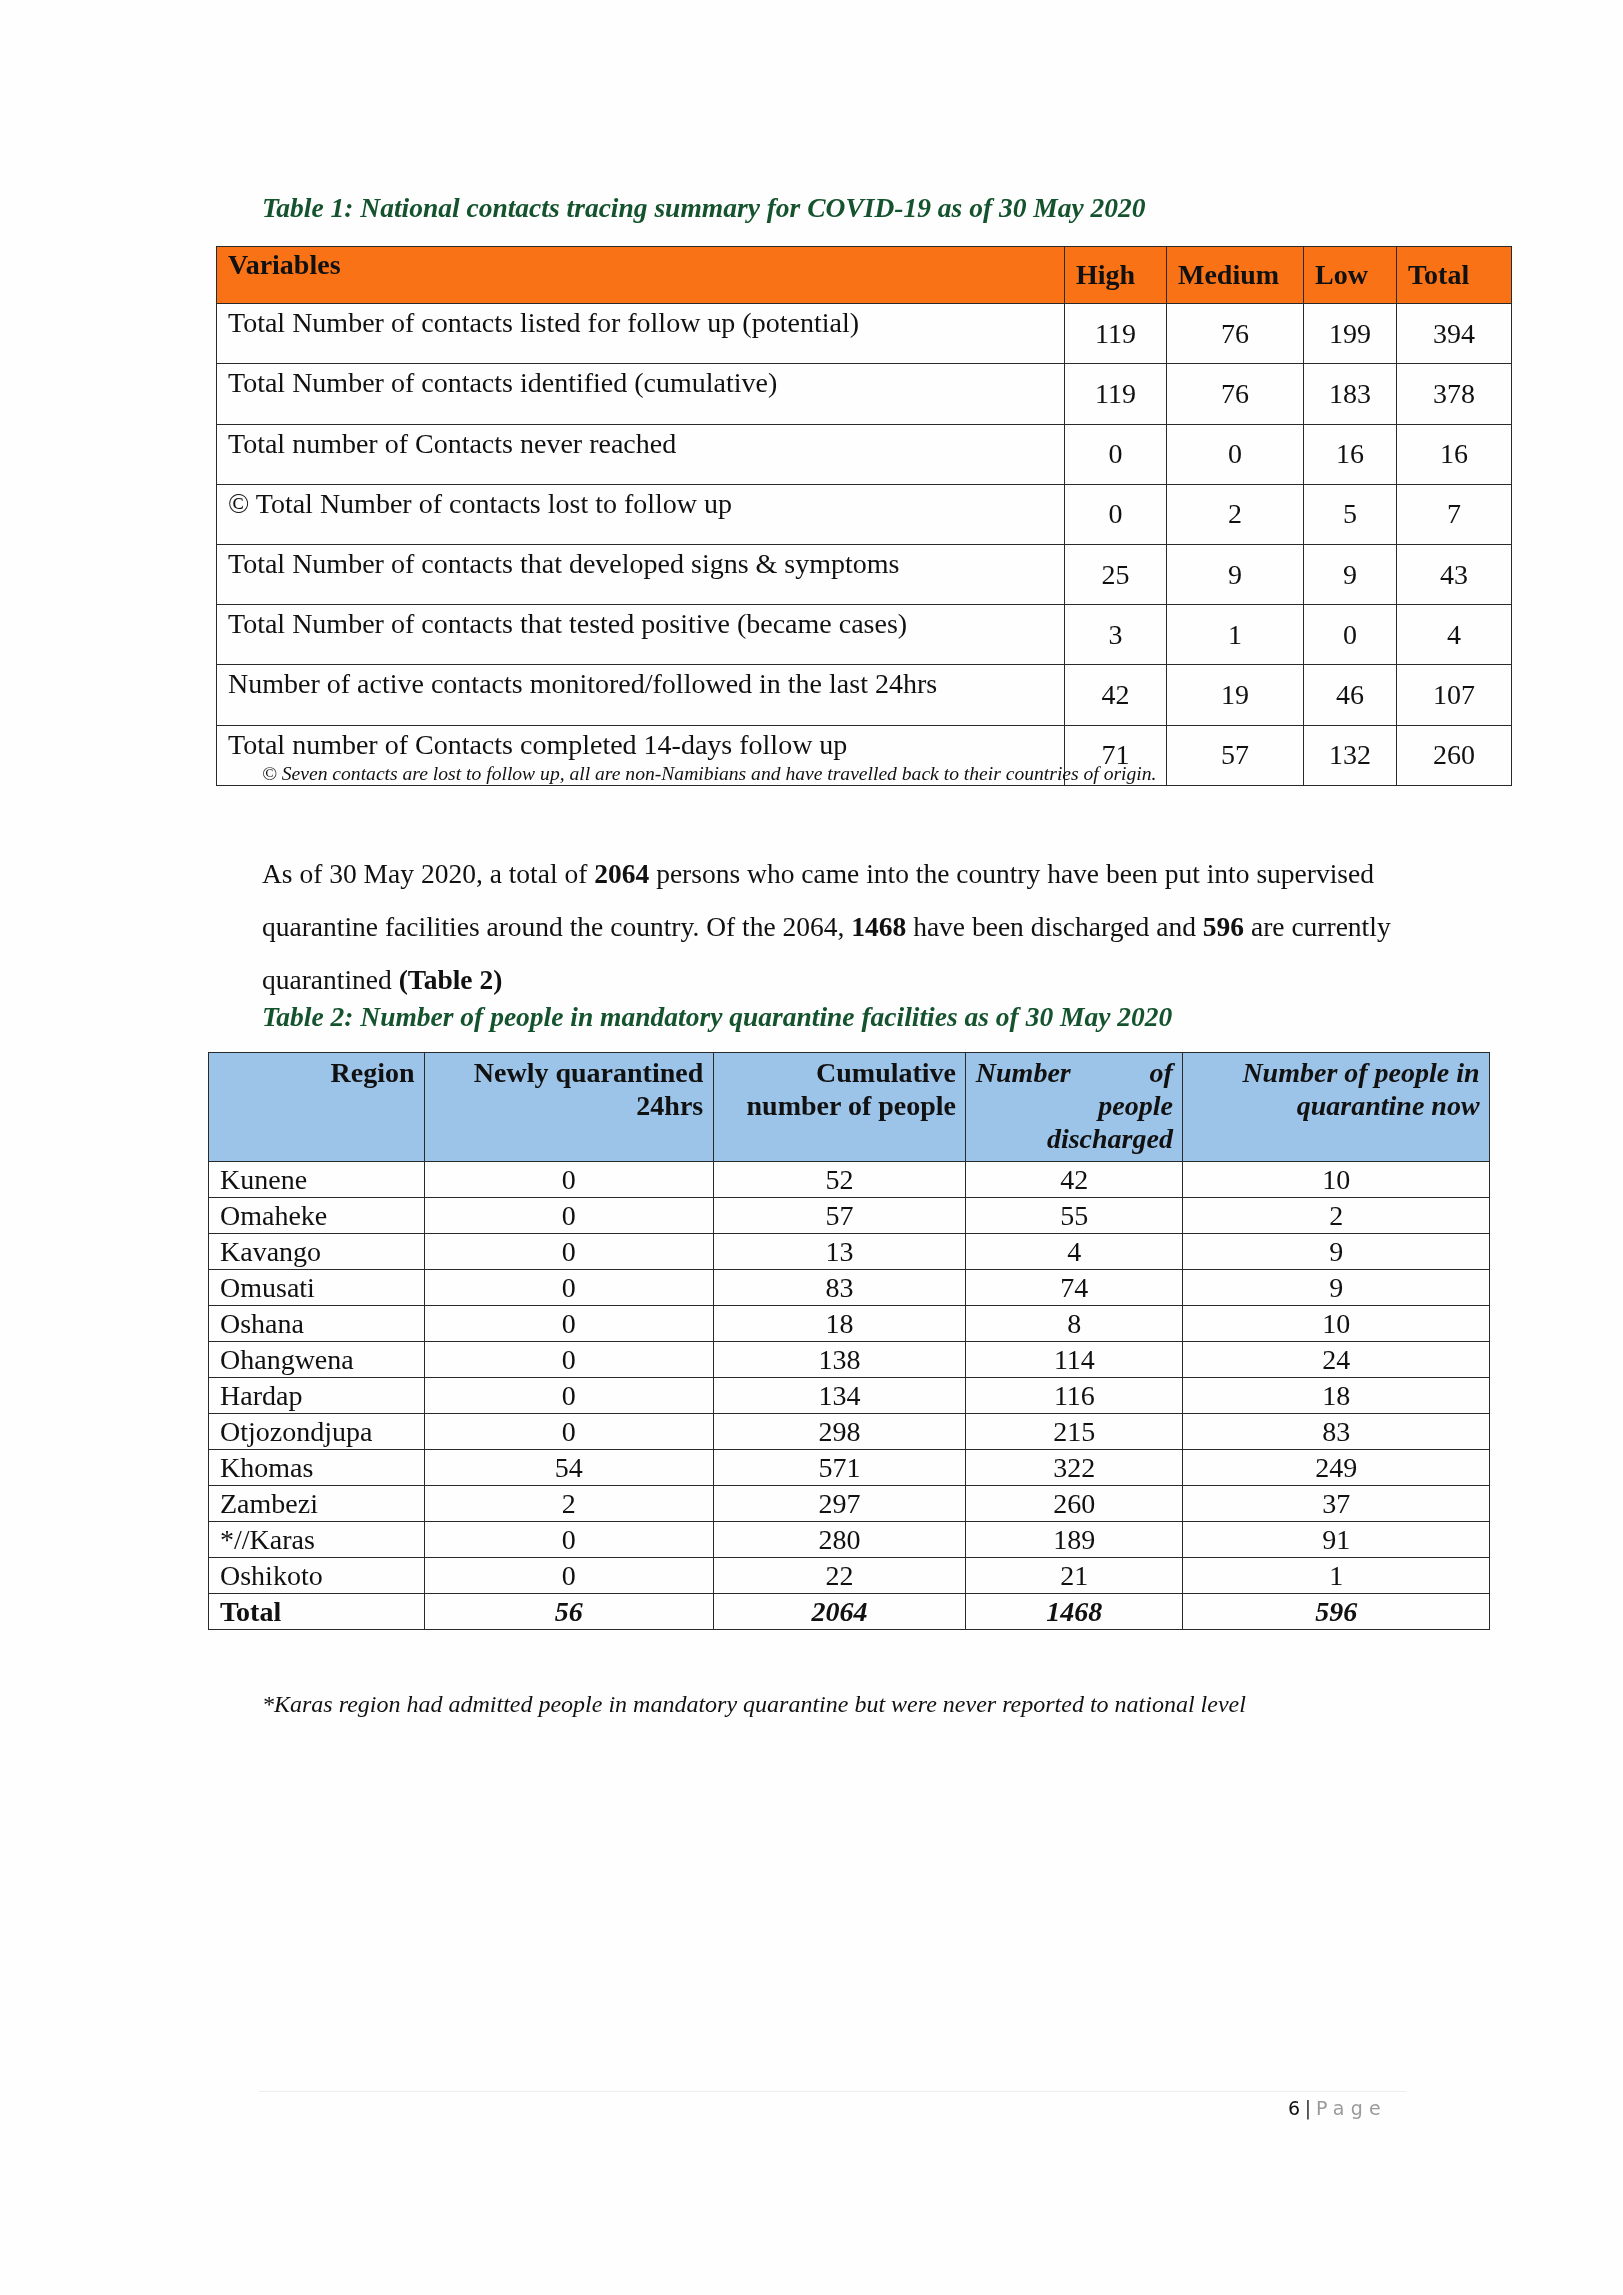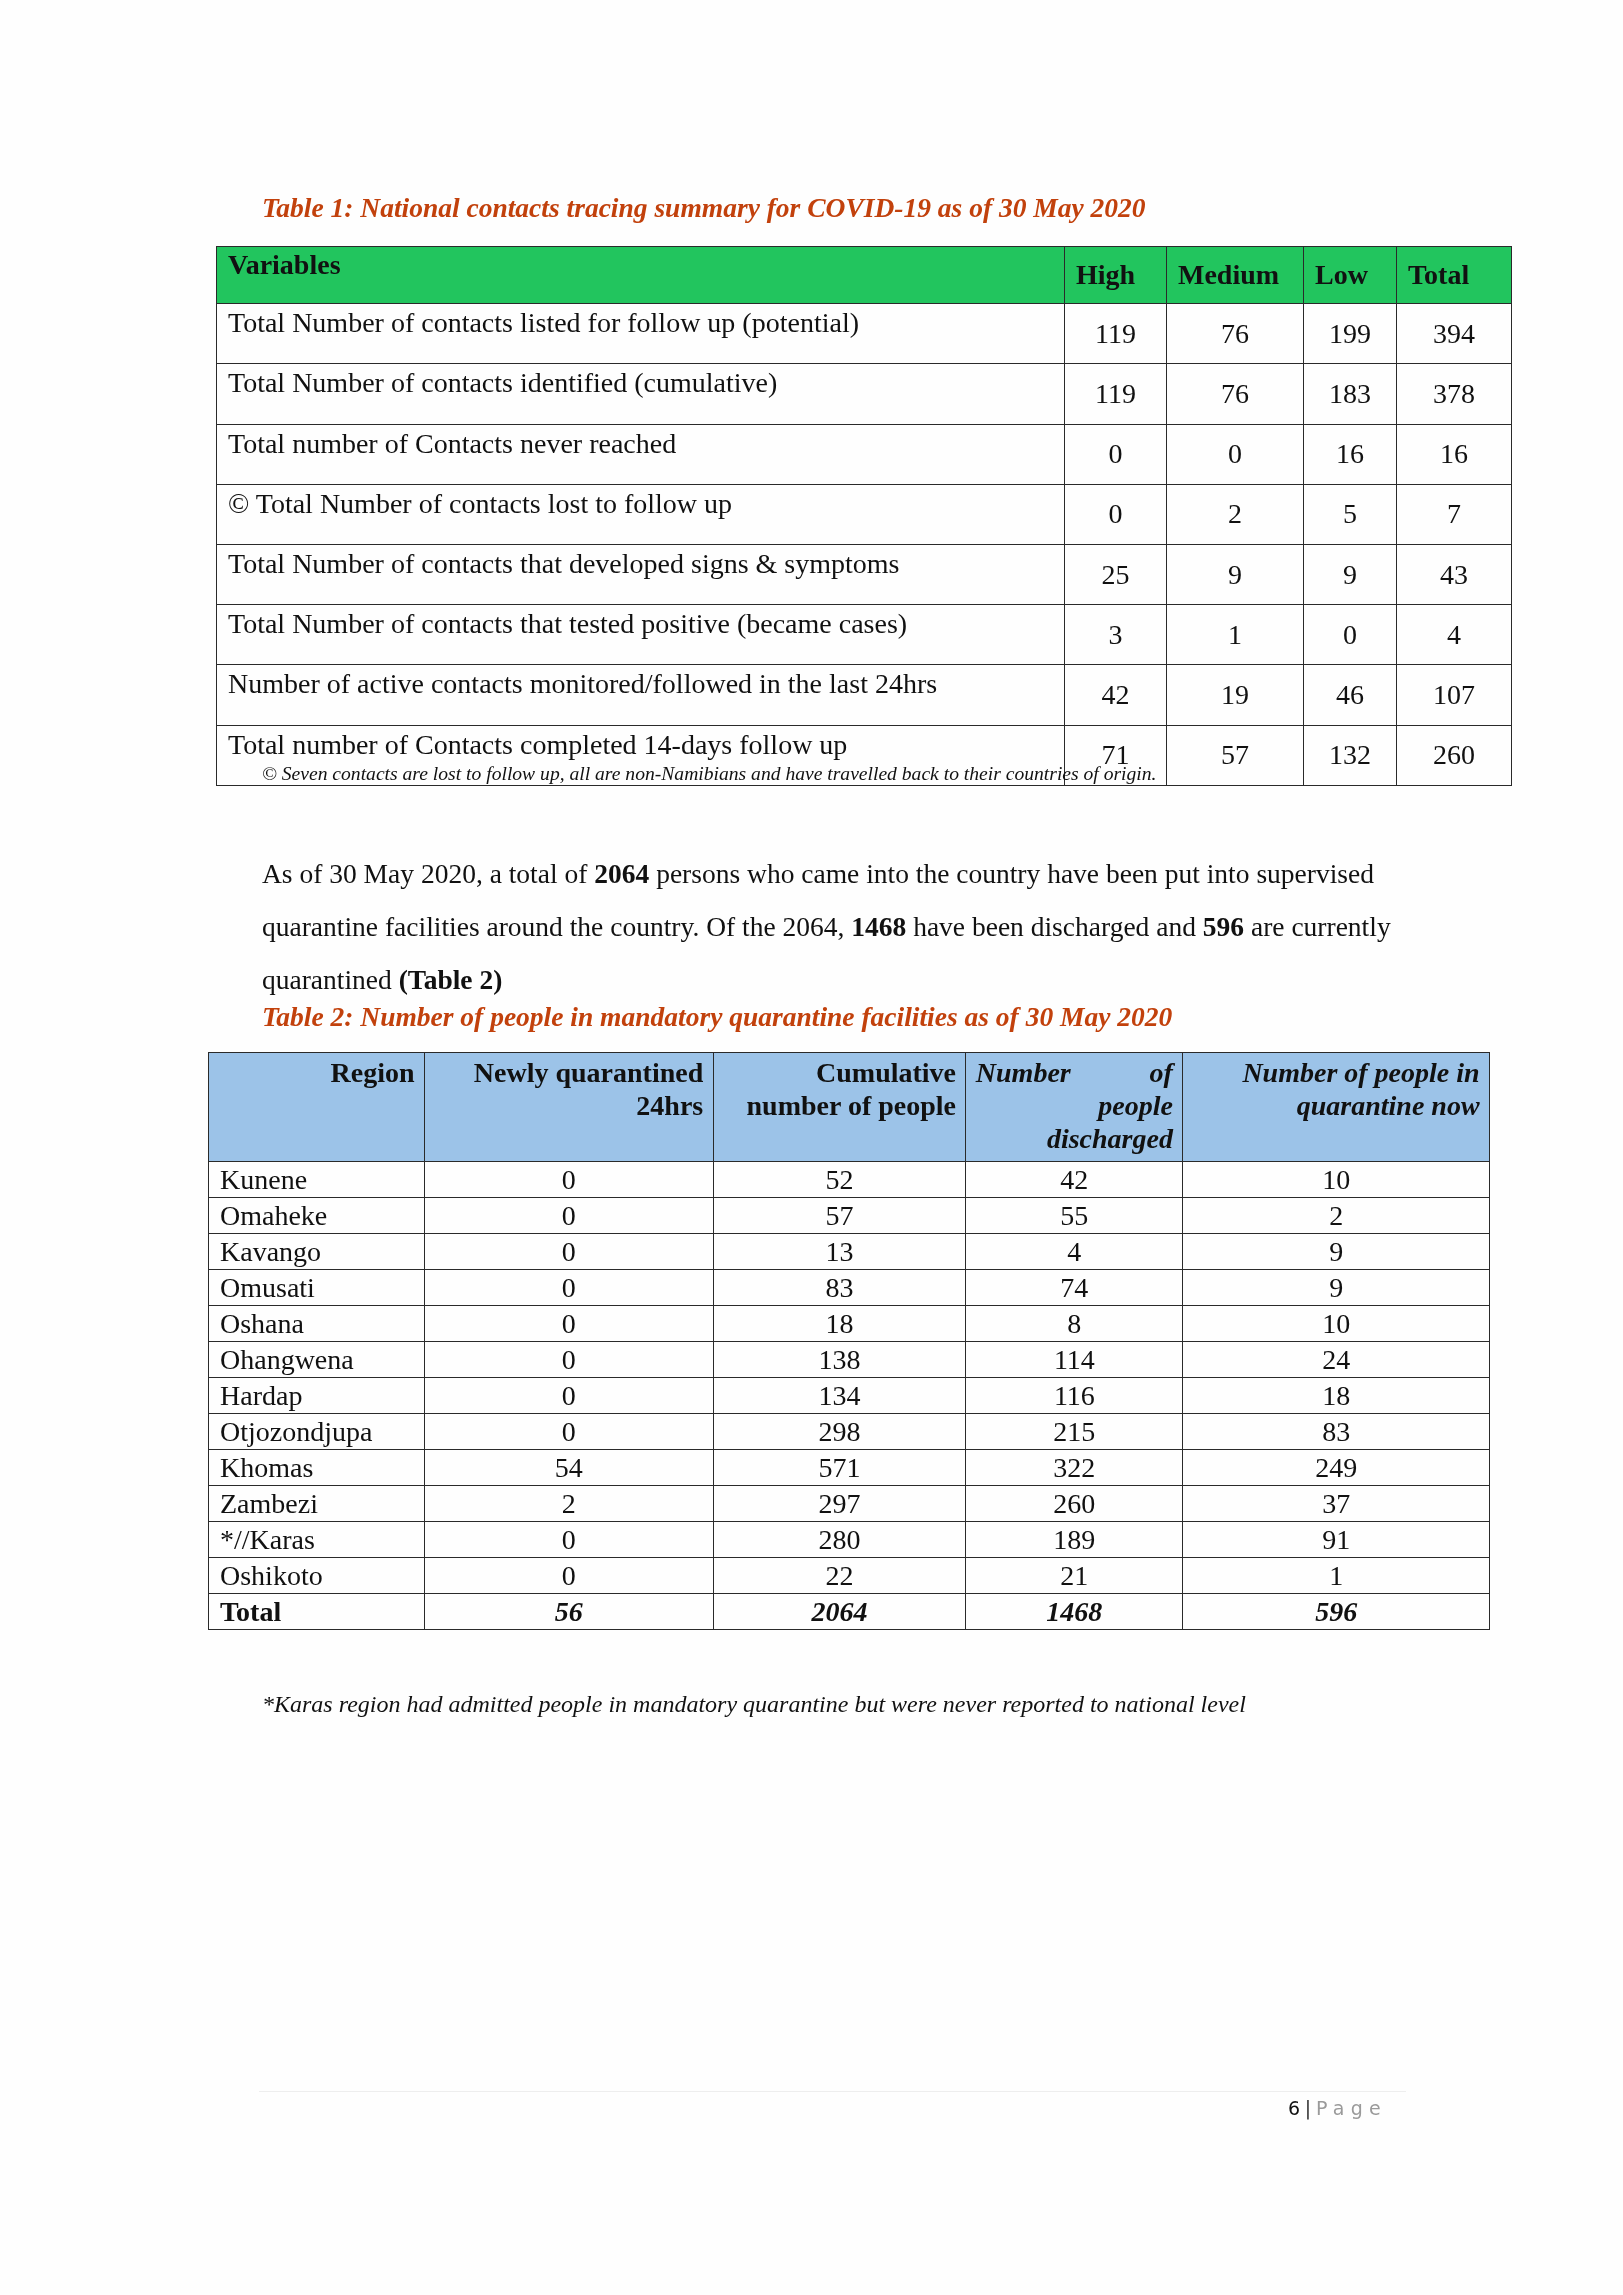--- a/index.html
+++ b/index.html
@@ -1,28 +1,28 @@
 <!DOCTYPE html>
 <html style="font-size:12.6px"><head>
 <meta charset="utf-8">
 <style>
   html, body { margin: 0; padding: 0; background: #ffffff; }
   body { width: 1623px; height: 2295px; position: relative; font-family: "Liberation Serif", "DejaVu Serif", serif; color: #111; overflow: hidden; }
   .page { position: absolute; left: 0; top: 0; width: 1623px; height: 2295px; background: #fefefe; }
 
-  .caption { position: absolute; font-style: italic; font-weight: bold; color: #c2410c; font-size: 27.5px; white-space: nowrap; }
+  .caption { position: absolute; font-style: italic; font-weight: bold; color: #14532d; font-size: 27.5px; white-space: nowrap; }
   #t1-caption { left: 262px; top: 192px; }
   #t2-caption { left: 262px; top: 1001px; }
 
   table { border-collapse: collapse; position: absolute; }
   td, th { border: 1.6px solid #2a2a2a; }
 
   
   #table1 { left: 216px; top: 246px; width: 1296px; font-size: 28px; }
-  #table1 th { background: #22c55e; font-weight: bold; text-align: left; padding: 1.6px 11px; height: 53px; vertical-align: top; }
+  #table1 th { background: #f97316; font-weight: bold; text-align: left; padding: 1.6px 11px; height: 53px; vertical-align: top; }
   #table1 th.num { text-align: left; vertical-align: middle; }
   #table1 td { height: 53px; padding: 3.1px 11px; vertical-align: top; }
   #table1 td.num { text-align: center; vertical-align: middle; }
   #table1 col.c0 { width: 848px; }
   #table1 col.c1 { width: 102px; }
   #table1 col.c2 { width: 137px; }
   #table1 col.c3 { width: 93px; }
   #table1 col.c4 { width: 115px; }
 
   .footnote1 { position: absolute; left: 262px; top: 763px; font-size: 19.6px; font-style: italic; white-space: nowrap; }

